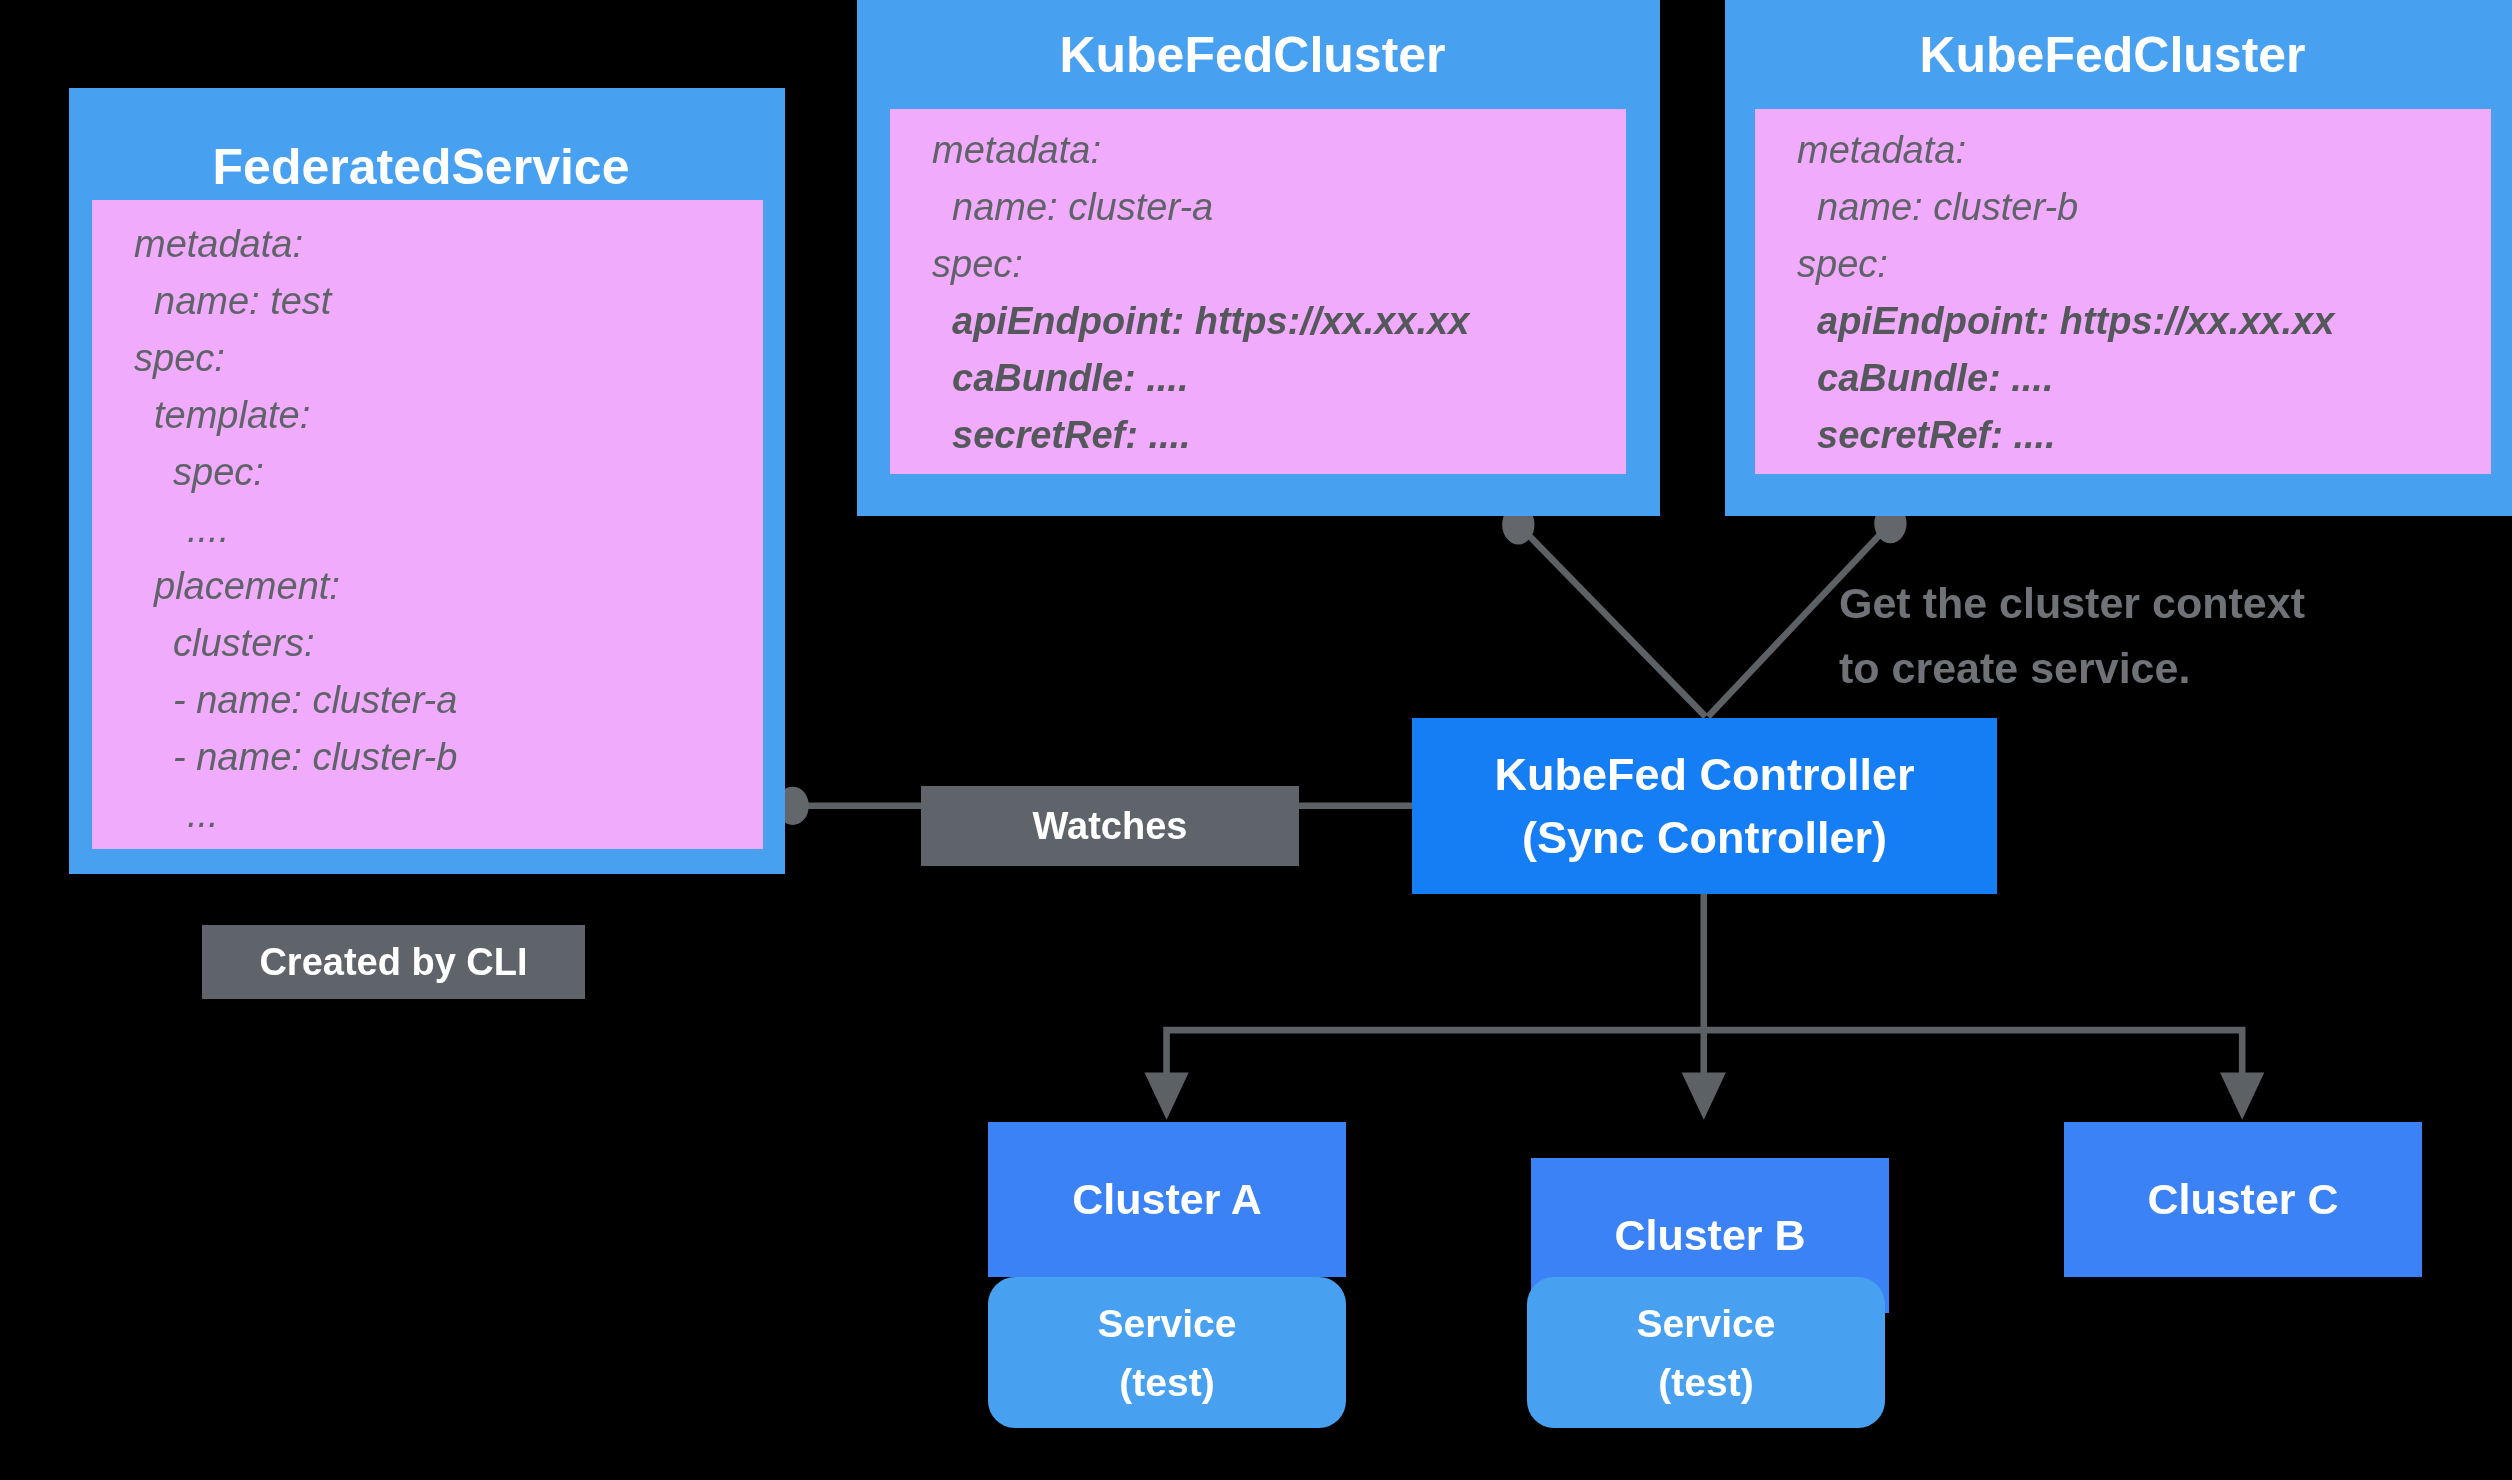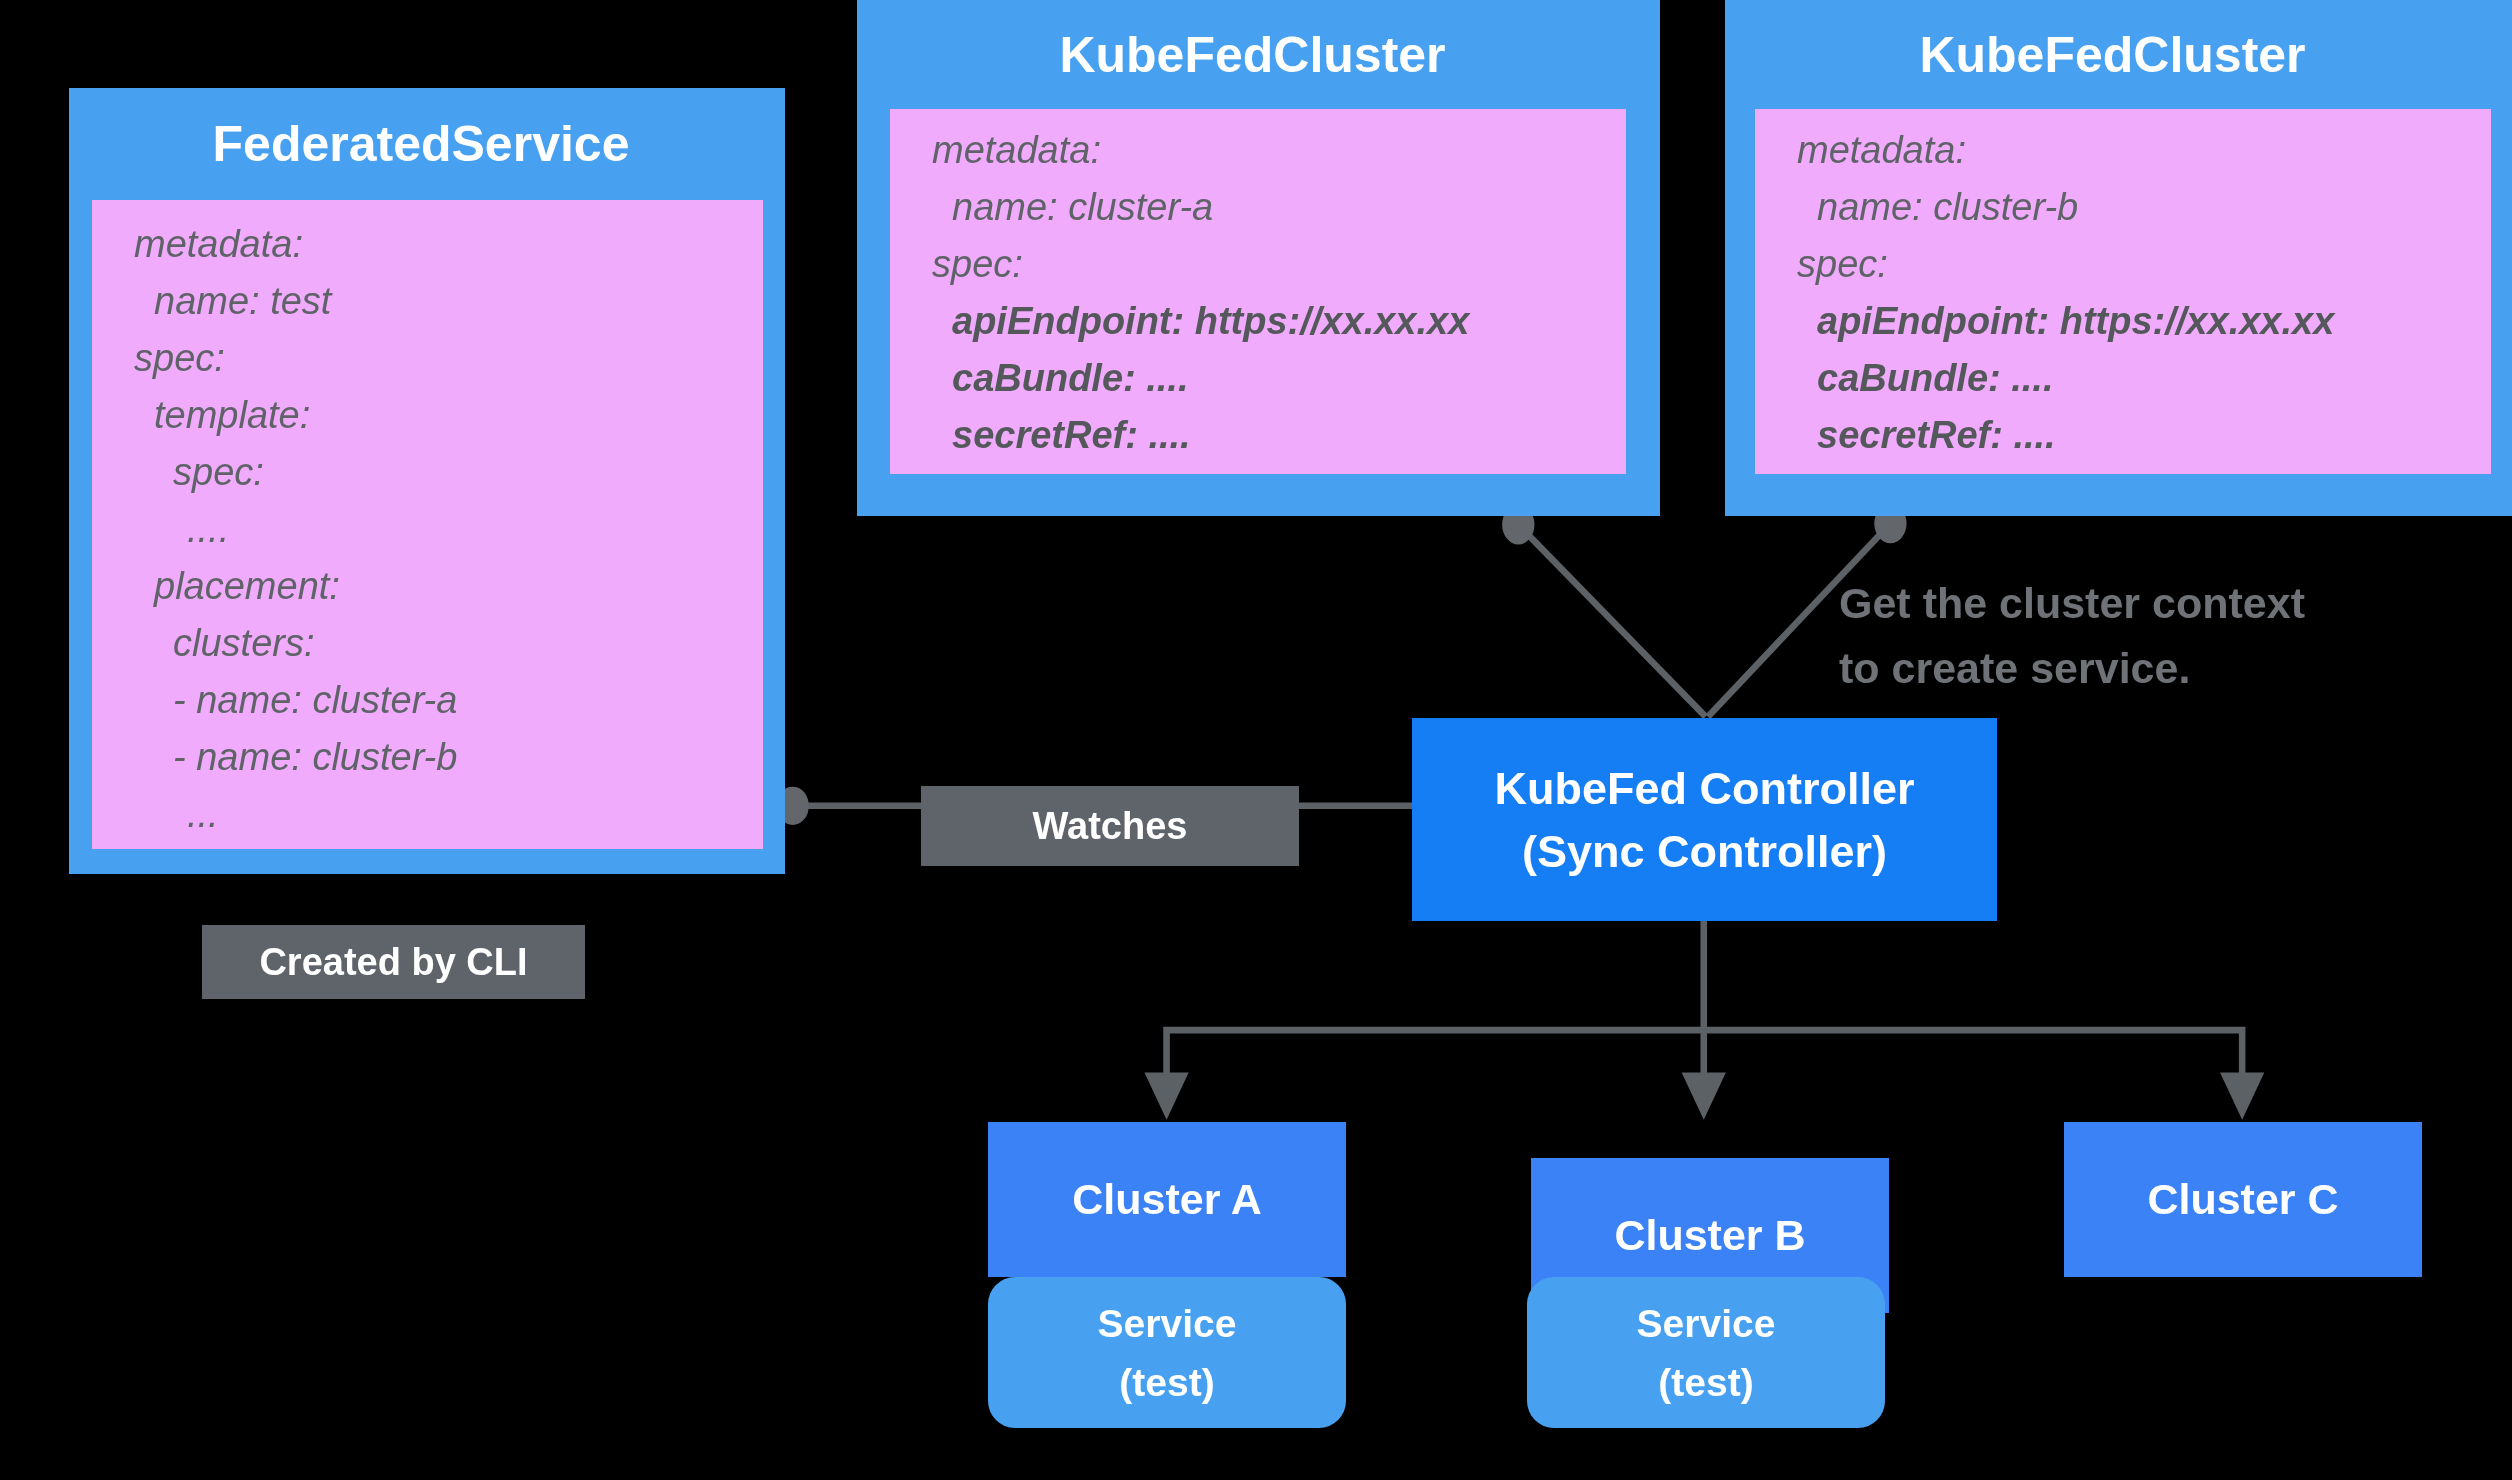--- a/index.html
+++ b/index.html
@@ -40,21 +40,21 @@
     white-space: nowrap;
   }
   .yl.b { font-weight: bold; color: #54585b; }
   .i0 { padding-left: 0; }
   .i1 { padding-left: 20px; }
   .i2 { padding-left: 39px; }
   .i25 { padding-left: 53px; }
 
   
   #fed-box   { left: 69px;  top: 88px; width: 716px; height: 786px; }
-  #fed-box .box-title { height: 112px; }
+  #fed-box .box-title { height: 112px; margin-top: 23px; }
   #fed-panel { left: 23px; top: 112px; width: 671px; height: 649px; padding: 15.6px 0 0 42px; }
 
   
   #kfc-a { left: 857px; top: 0; width: 803px; height: 516px; }
   #kfc-b { left: 1725px; top: 0; width: 787px; height: 516px; }
   #kfc-a .box-title, #kfc-b .box-title { height: 109px; }
   #kfc-a-panel { left: 33px; top: 109px; width: 736px; height: 365px; padding: 13px 0 0 42px; }
   #kfc-b-panel { left: 30px; top: 109px; width: 736px; height: 365px; padding: 13px 0 0 42px; }
 
   
@@ -74,21 +74,21 @@
     left: 1839px; top: 571px;
     color: #6f7377;
     font-weight: bold;
     font-size: 43px;
     line-height: 65px;
     white-space: nowrap;
   }
 
   
   #controller {
-    left: 1412px; top: 718px; width: 585px; height: 203px;
+    left: 1412px; top: 718px; width: 585px; height: 176px;
     background: #167ef5;
     color: #ffffff;
     font-weight: bold;
     font-size: 45px;
     line-height: 63px;
     display: flex; flex-direction: column;
     align-items: center; justify-content: center;
     text-align: center;
   }
 

